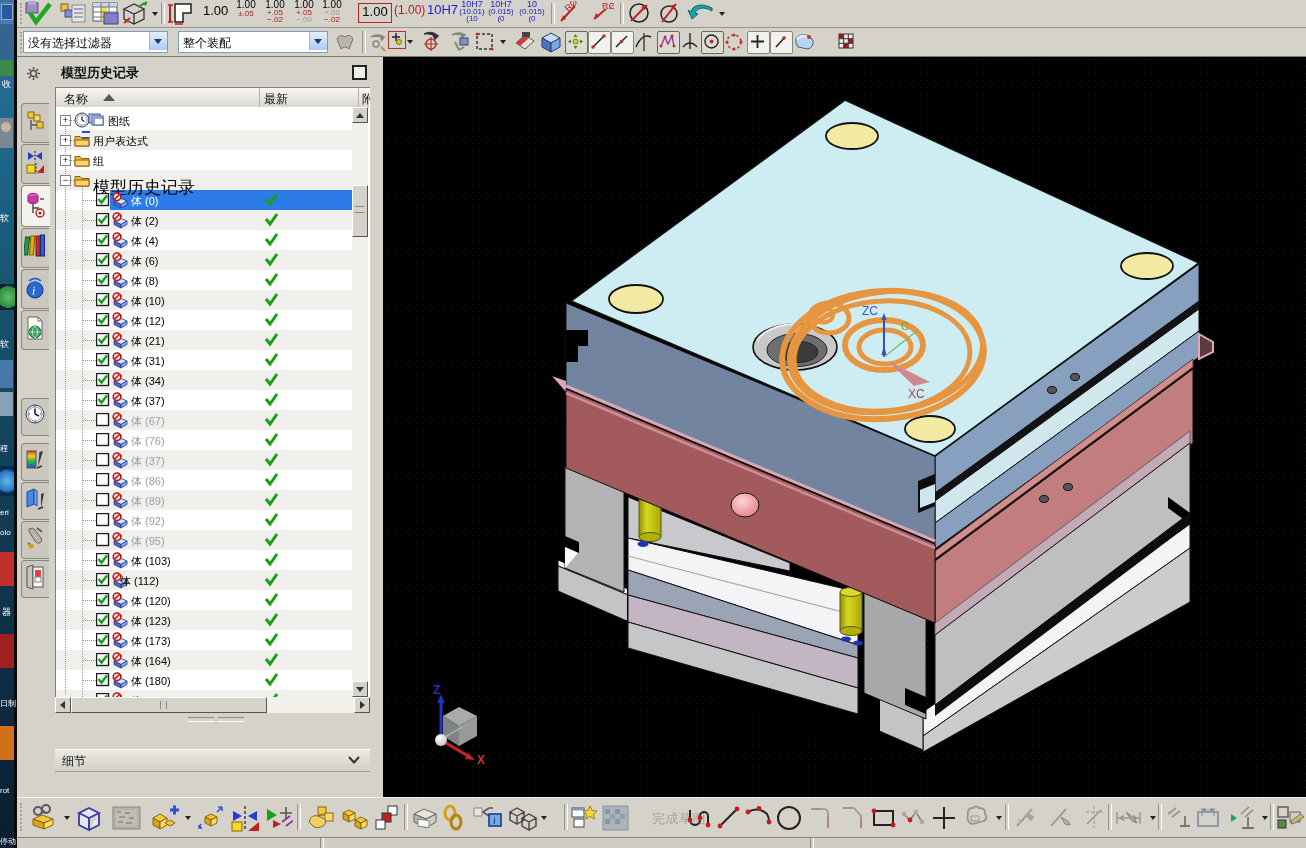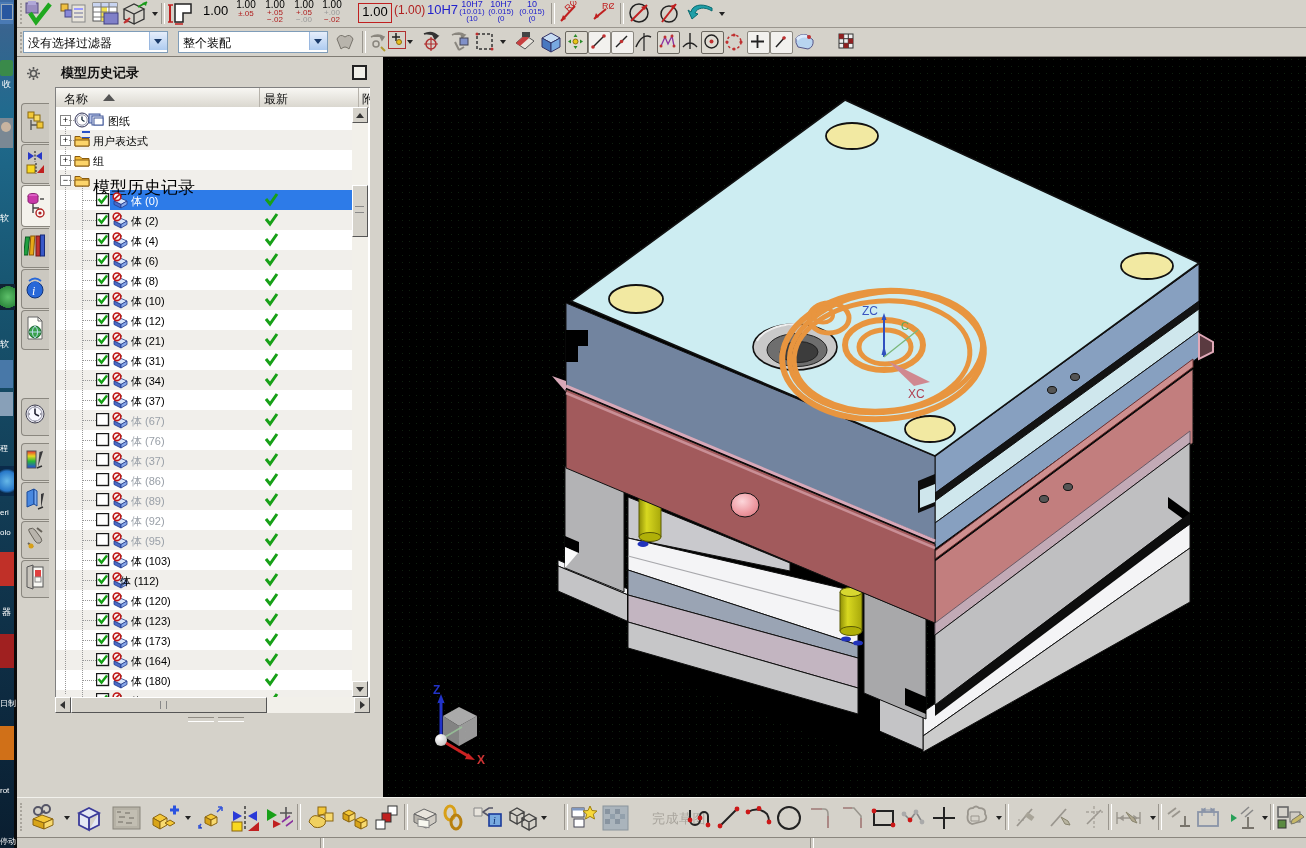--- a/index.html
+++ b/index.html
@@ -718,20 +718,26 @@
 <div class="abs" style="left:55px;top:697px;width:315px;height:16px;background:#f2f0ea"></div>
 <div class="abs" style="left:55px;top:697px;width:16px;height:16px;background:#d5d2ca;border:1px solid #fff;border-right-color:#555;border-bottom-color:#555;box-sizing:border-box"></div>
 <div class="abs" style="left:60px;top:701px;width:0;height:0;border-top:4px solid transparent;border-bottom:4px solid transparent;border-right:5px solid #333"></div>
 <div class="abs" style="left:354px;top:697px;width:16px;height:16px;background:#d5d2ca;border:1px solid #fff;border-right-color:#555;border-bottom-color:#555;box-sizing:border-box"></div>
 <div class="abs" style="left:360px;top:701px;width:0;height:0;border-top:4px solid transparent;border-bottom:4px solid transparent;border-left:5px solid #333"></div>
 <div class="abs" style="left:71px;top:697px;width:196px;height:16px;background:#d5d2ca;border:1px solid #fff;border-right-color:#555;border-bottom-color:#555;box-sizing:border-box"></div>
 <div class="abs" style="left:160px;top:701px;width:5px;height:8px;border-left:1px solid #888;border-right:1px solid #888"></div>
 <div class="abs" style="left:55px;top:713px;width:315px;height:11px;background:#d5d2ca"></div>
 <div class="abs" style="left:188px;top:717px;width:26px;height:3px;border-top:1px solid #908c84;border-bottom:1px solid #fff"></div>
 <div class="abs" style="left:218px;top:717px;width:26px;height:3px;border-top:1px solid #908c84;border-bottom:1px solid #fff"></div>
+<div class="bar" style="top:749px">
+      <span>细节</span>
+      <svg class="chev" viewBox="0 0 12 8">
+        <path d="M1 1 L6 6.5 L11 1" fill="none" stroke="#333" stroke-width="2"></path>
+      </svg>
+    </div>
 
 <div class="abs" style="left:370px;top:57px;width:13px;height:740px;background:#d5d2ca"></div>
 <svg class="abs" style="left:383px;top:57px" width="923" height="740" viewBox="383 57 923 740">
 <defs>
 <radialGradient id="ball" cx=".4" cy=".35" r=".8">
           <stop offset="0" stop-color="#fcd6da"></stop>
           <stop offset=".6" stop-color="#ee9aa2"></stop>
           <stop offset="1" stop-color="#d87880"></stop>
         </radialGradient>
 <radialGradient id="sph" cx=".35" cy=".3" r=".9">

